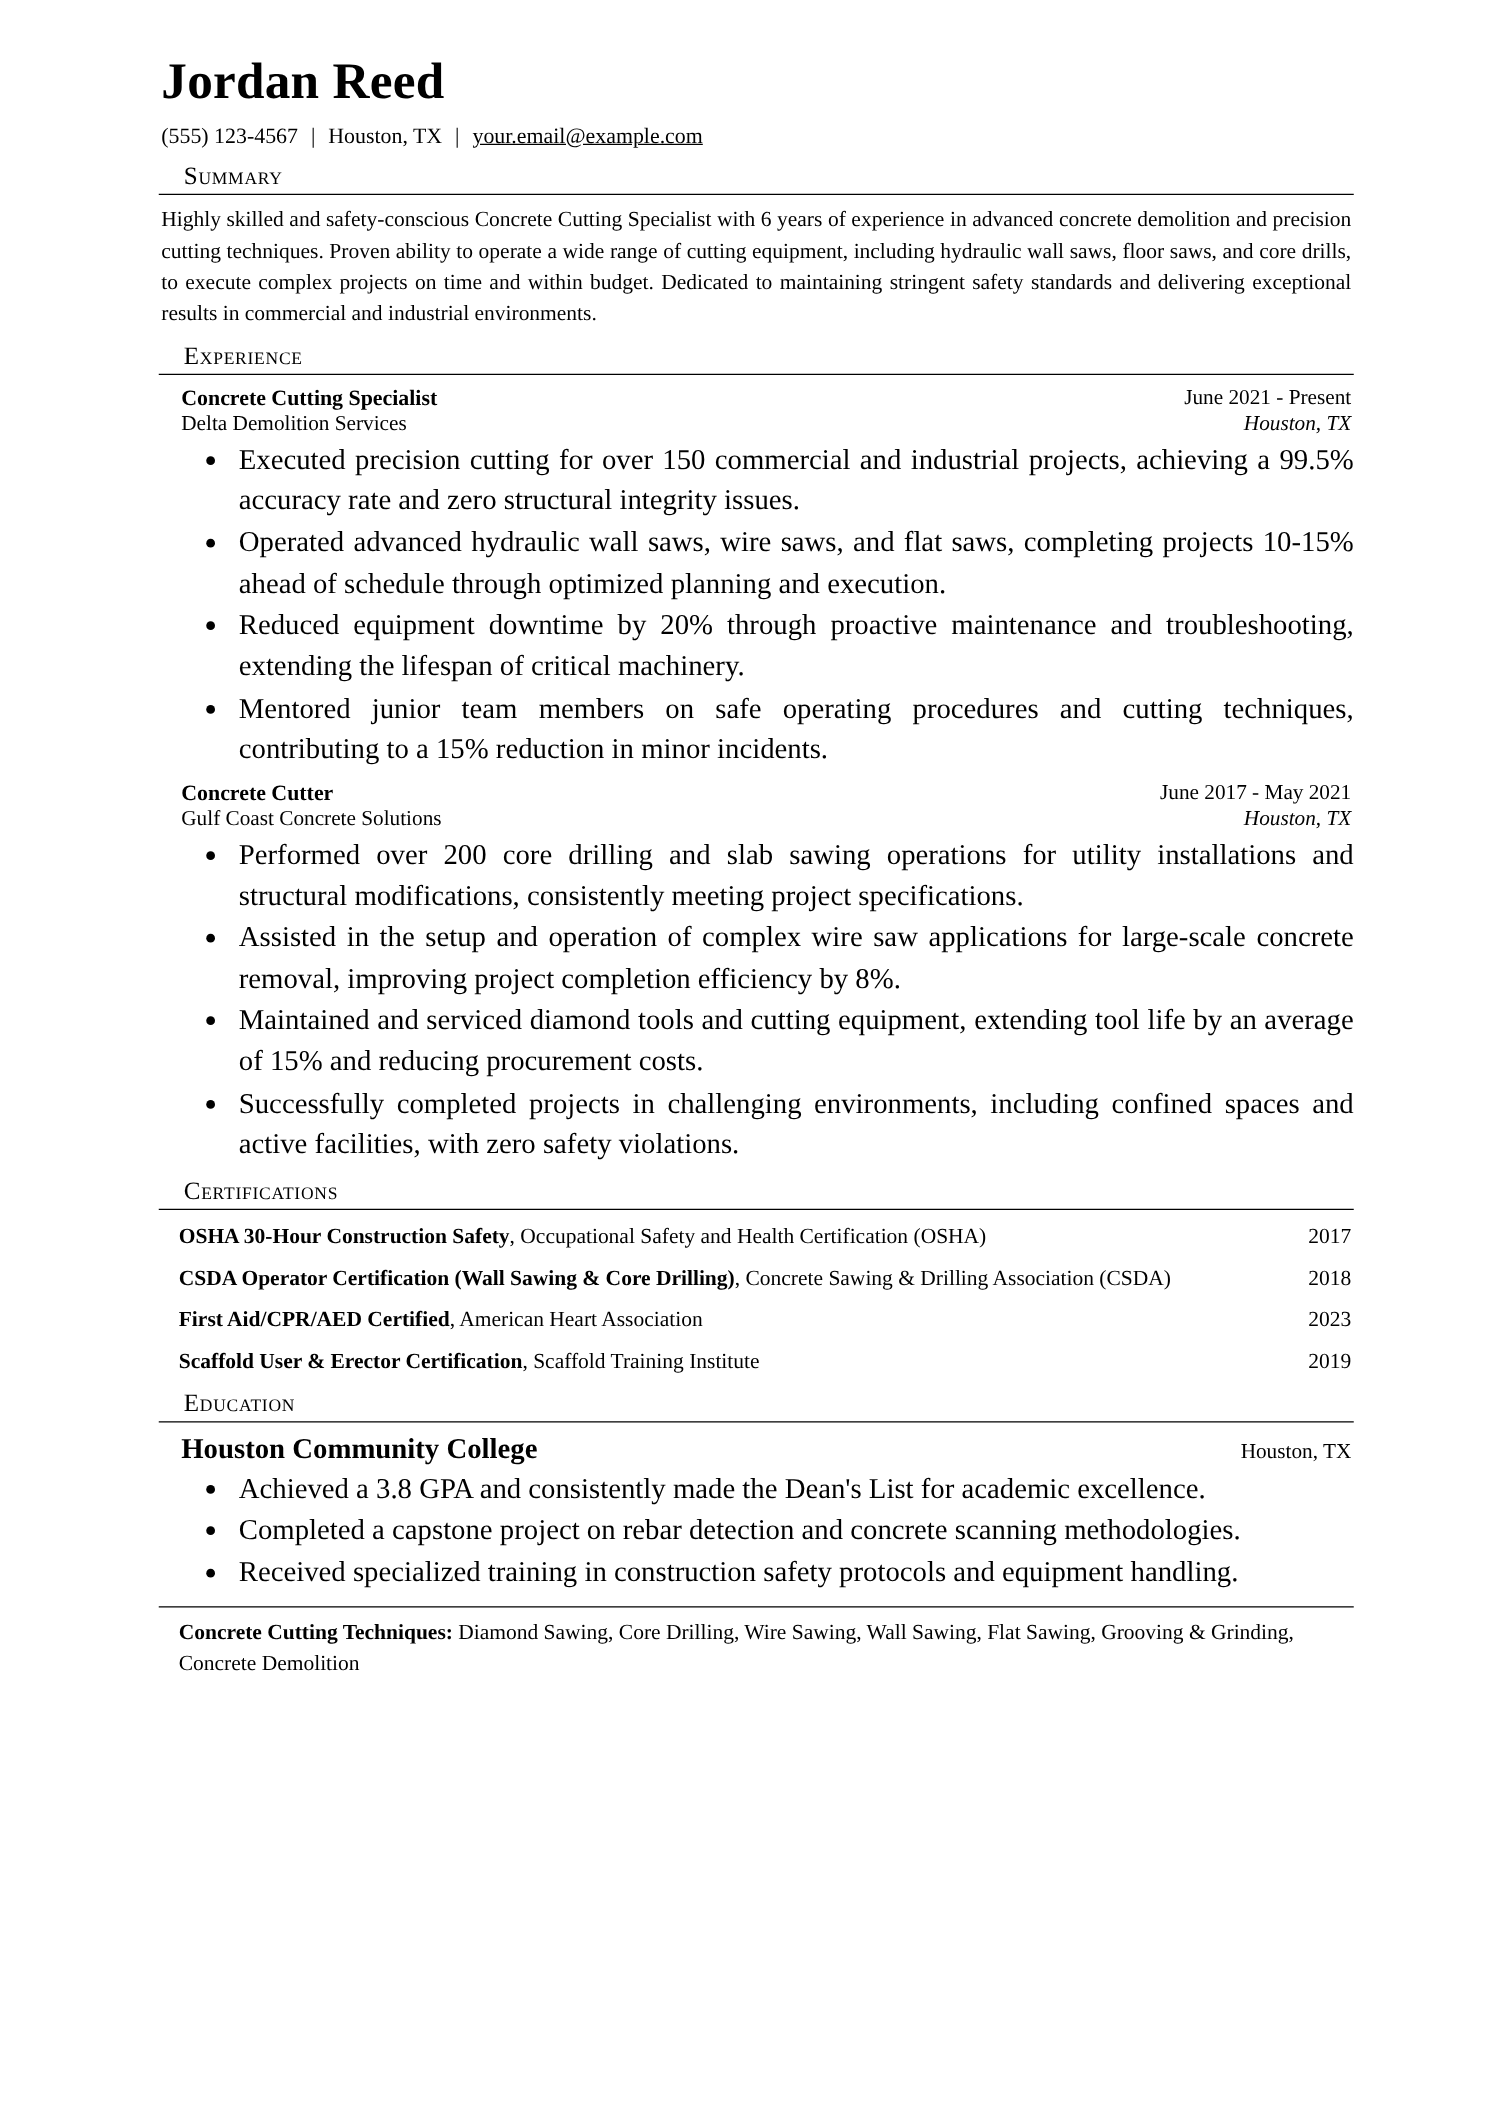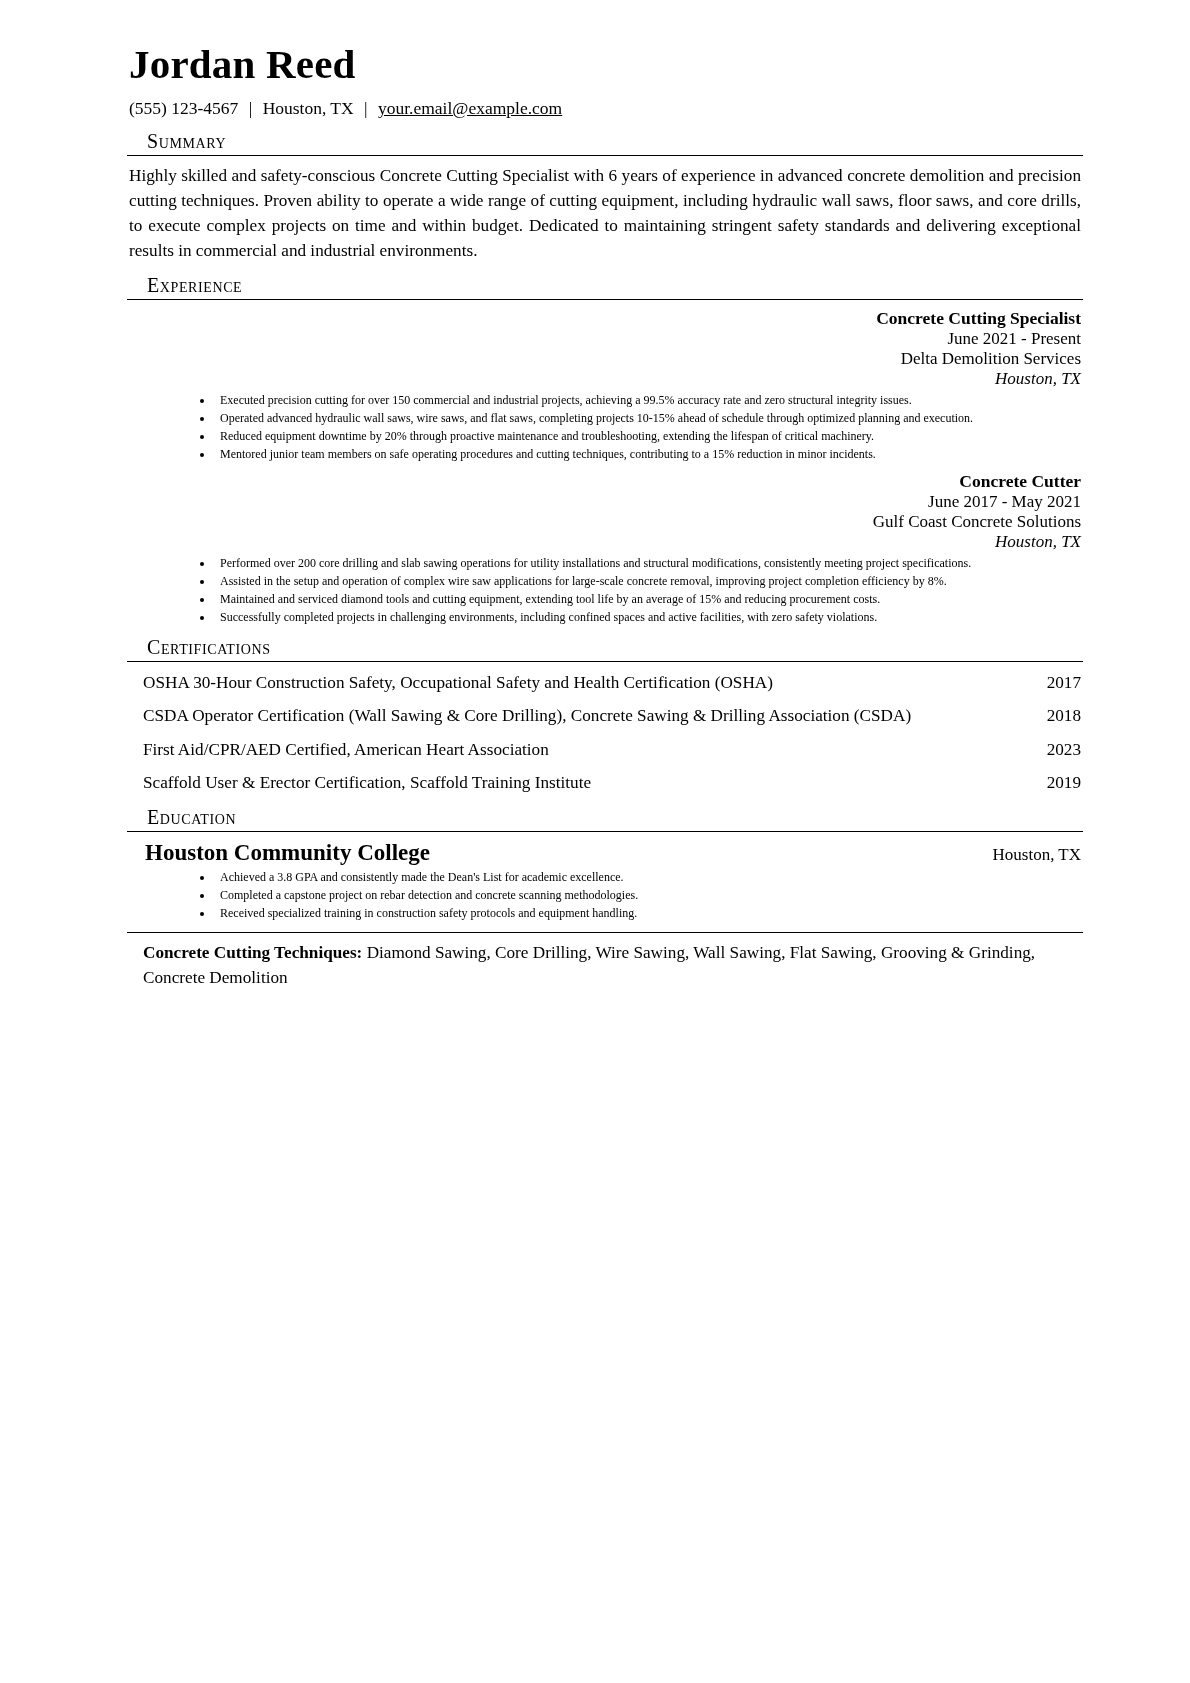--- a/index.html
+++ b/index.html
@@ -57,23 +57,22 @@
     line-height: 1.45;
     text-align: justify;
     margin: 0 2px;
   }
   .job {
     margin-top: 8px;
   }
   .job-row {
     display: flex;
     justify-content: space-between;
-    align-items: flex-end;
+    align-items: center;
     margin: 0 2px;
-    flex-direction: column;
   }
   .job-title {
     font-size: 17.5px;
     font-weight: bold;
     margin-left: 16px;
   }
   .job-date {
     font-size: 17px;
   }
   .job-company {
@@ -83,36 +82,35 @@
   .job-location {
     font-size: 17px;
     font-style: italic;
   }
   ul.bullets {
     margin: 3px 0 0 0;
     padding-left: 58px;
     list-style-type: disc;
   }
   ul.bullets li {
-    font-size: 12px;
+    font-size: 23px;
     line-height: 1.42;
     margin-bottom: 1px;
     text-align: justify;
     padding-left: 6px;
-    margin-left: 29px;
   }
   .cert-item {
     font-size: 17.2px;
     line-height: 1.42;
     margin: 9px 2px 0 16px;
     text-align: justify;
     position: relative;
   }
   .cert-item .cert-name {
-    font-weight: normal;
+    font-weight: bold;
   }
   .cert-year {
     float: right;
     font-weight: normal;
   }
   .edu-row {
     display: flex;
     justify-content: space-between;
     align-items: baseline;
     margin: 0 2px;

